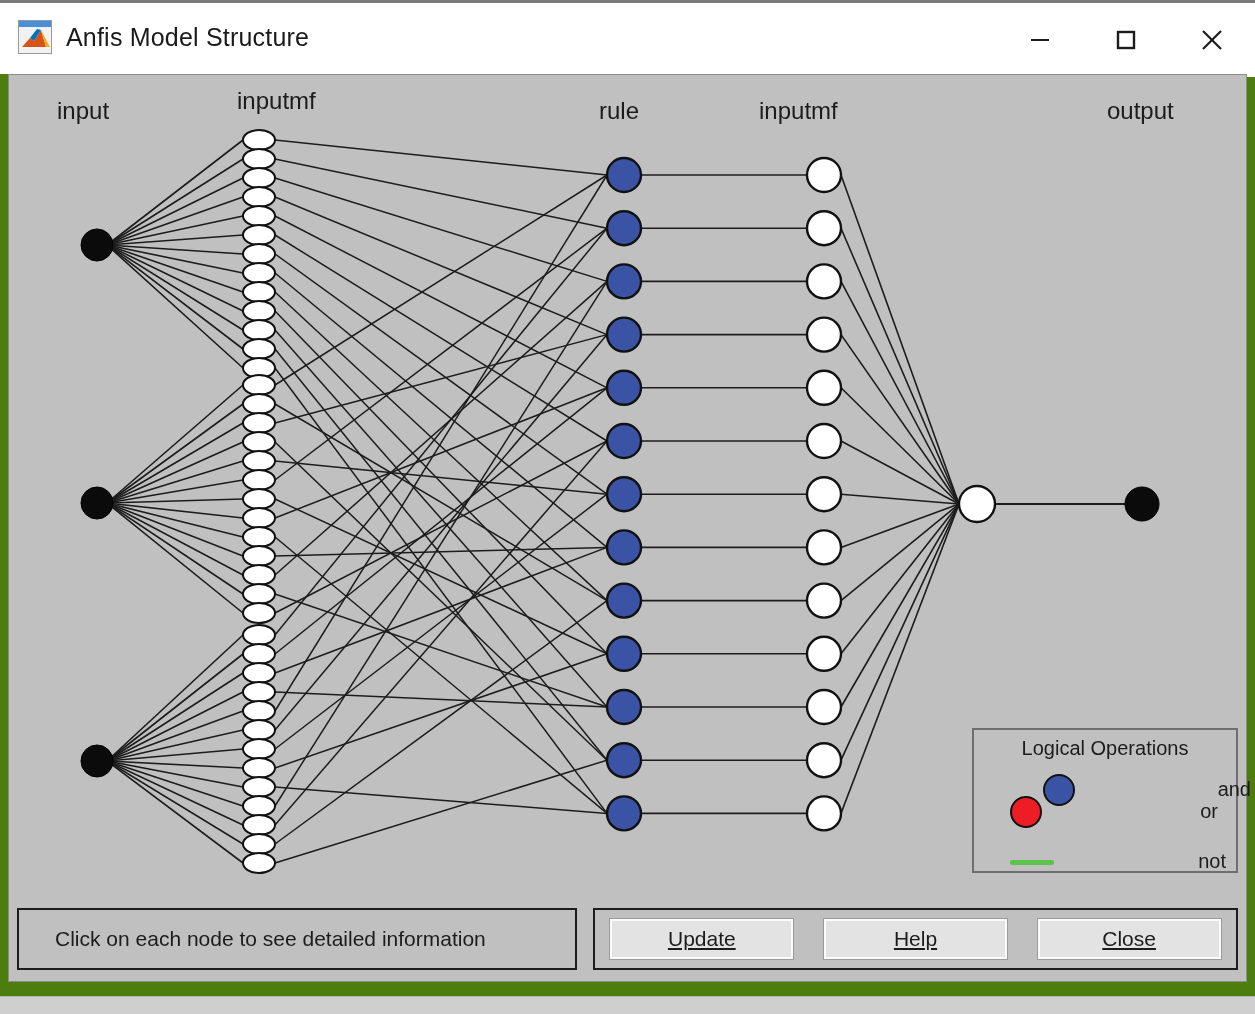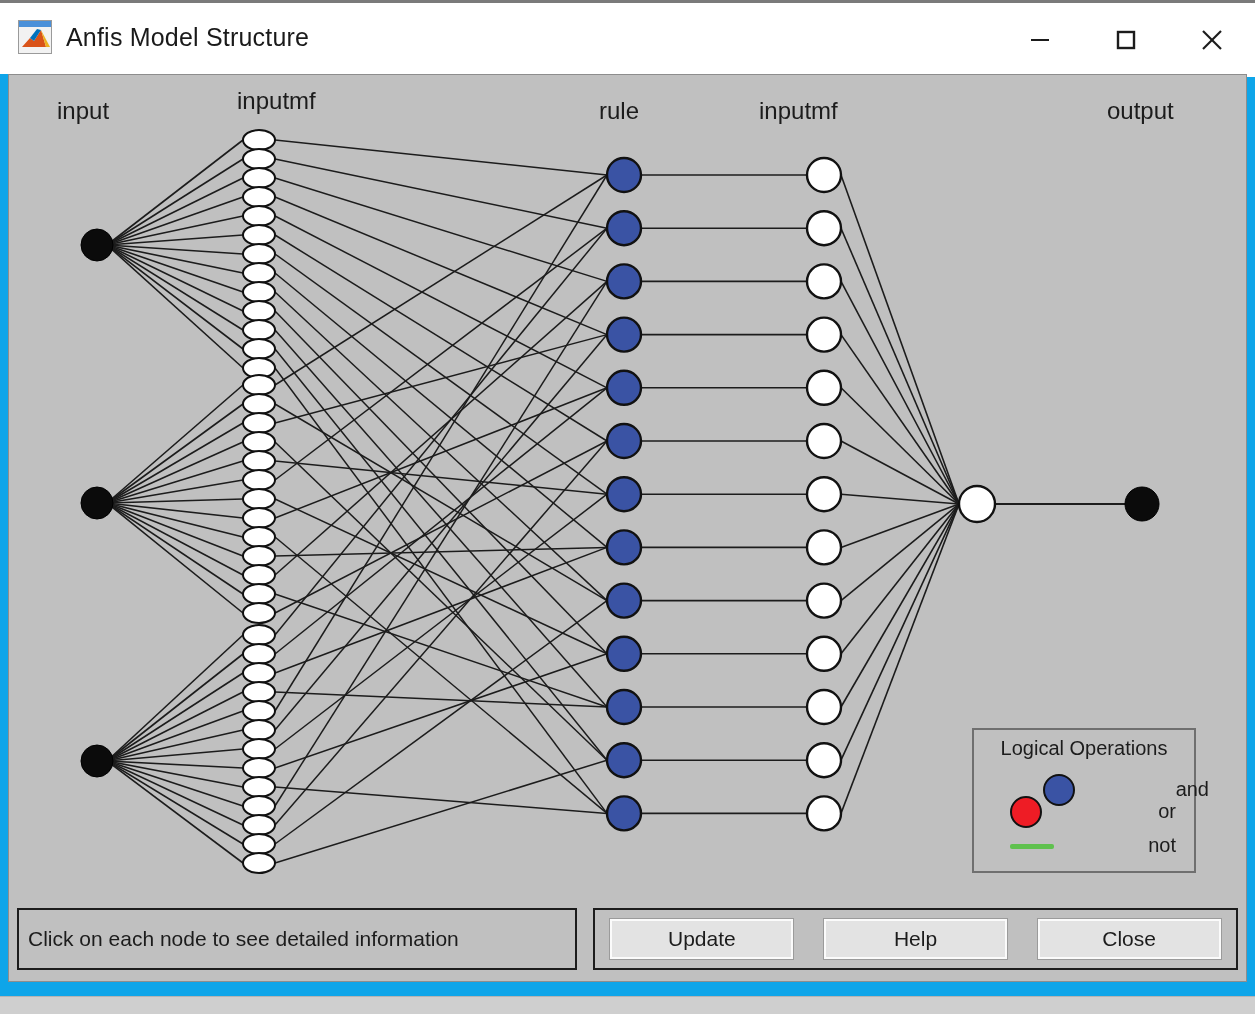--- a/index.html
+++ b/index.html
@@ -1,21 +1,21 @@
 <!DOCTYPE html>
 <html><head>
 <meta charset="utf-8">
 <style>
   html,body{margin:0;padding:0;}
   body{
     width:1255px;height:1014px;overflow:hidden;
     background:#ffffff;
     font-family:"Liberation Sans", sans-serif;
   }
-  #app{position:relative;width:1255px;height:1014px;background:#0ea5e9;}
+  #app{position:relative;width:1255px;height:1014px;background:#4d7c0f;}
 
   
   .titlebar{
     position:absolute;left:0;top:0;width:1255px;height:74px;
     background:#ffffff;border-top:3px solid #7a7a7a;
     box-sizing:border-box;
   }
   .title-left{position:absolute;left:18px;top:17px;display:flex;align-items:center;gap:14px;}
   .app-icon{
     width:34px;height:34px;background:#f2f2f2;border:1px solid #9a9a9a;
@@ -37,48 +37,48 @@
   .bottomstrip{position:absolute;left:0;top:996px;width:1255px;height:18px;background:#cfcfcf;border-top:1px solid #b4b4b4;}
 
   
   .canvas{position:absolute;left:0;top:0;width:1237px;height:820px;}
   .canvas svg{position:absolute;left:0;top:0;}
 
   .colhead{position:absolute;font-size:24px;color:#1c1c1c;white-space:nowrap;}
 
   
   .legend{
-    position:absolute;left:963px;top:653px;width:224px;height:145px;
+    position:absolute;left:963px;top:653px;width:266px;height:145px;
     border:2px solid #6f6f6f;background:#c0c0c0;box-sizing:border-box;
   }
   .legend-title{position:absolute;left:0;top:7px;width:100%;text-align:center;font-size:20px;color:#1c1c1c;}
   .legend-row{position:absolute;left:0;width:100%;height:34px;}
   .legend-sym{position:absolute;left:36px;top:0;width:42px;height:34px;}
   .legend-lbl{position:absolute;right:18px;top:4px;font-size:20px;color:#1c1c1c;}
   .dot{width:32px;height:32px;border-radius:50%;border:2px solid #111;box-sizing:border-box;}
   .greenline{width:44px;height:5px;border-radius:2px;margin-top:14px;}
 
   
   .statusbox{
     position:absolute;left:8px;top:833px;width:560px;height:62px;
     background:#c0c0c0;border:2px solid #1c1c1c;box-sizing:border-box;
     display:flex;align-items:center;
   }
-  .statusbox span{font-size:21px;color:#1c1c1c;padding-left:9px;}
+  .statusbox span{font-size:21px;color:#1c1c1c;padding-left:9px;margin-left:27px;}
 
   .btnpanel{
     position:absolute;left:584px;top:833px;width:645px;height:62px;
     background:#c0c0c0;border:2px solid #1c1c1c;box-sizing:border-box;
     display:flex;align-items:center;justify-content:space-around;
   }
   .btn{
     width:185px;height:42px;background:#e3e3e3;
     border:1px solid #9b9b9b;box-shadow:inset 0 0 0 2px #fbfbfb;
     display:flex;align-items:center;justify-content:center;
-    font-size:21px;color:#1c1c1c;box-sizing:border-box;cursor:pointer;
+    font-size:21px;color:#1c1c1c;box-sizing:border-box;cursor:pointer;text-decoration:underline;
   }
 </style>
 </head>
 <body>
 
 <div id="app">
 
   <div class="titlebar">
     <div class="title-left">
       <div class="app-icon">
@@ -305,21 +305,21 @@
               <div class="dot" id="lg0" style="background: rgb(58, 83, 164);"></div>
             </div>
           <div class="legend-lbl">and</div>
         </div>
         <div class="legend-row" style="top:66px;">
           <div class="legend-sym">
               <div class="dot" id="lg1" style="background: rgb(238, 28, 37);"></div>
             </div>
           <div class="legend-lbl">or</div>
         </div>
-        <div class="legend-row" style="top:100px;">
+        <div class="legend-row" style="top:116px;padding-left:8px;">
           <div class="legend-sym">
               <div class="greenline" id="lg2" style="background: rgb(95, 193, 78);"></div>
             </div>
           <div class="legend-lbl">not</div>
         </div>
       </div>
     </div>
 
     <div class="statusbox">
       <span>Click on each node to see detailed information</span>

